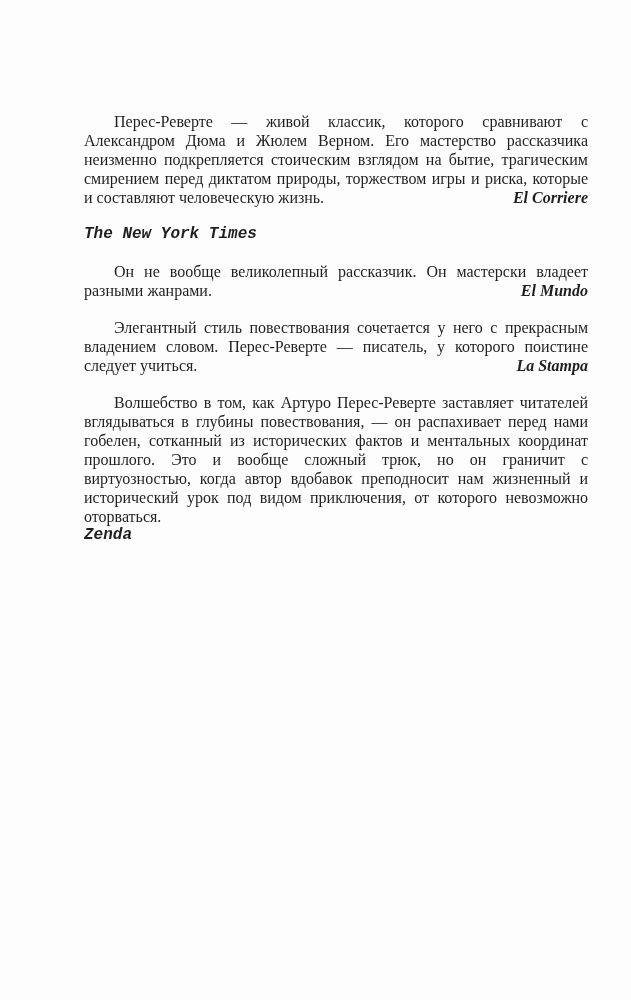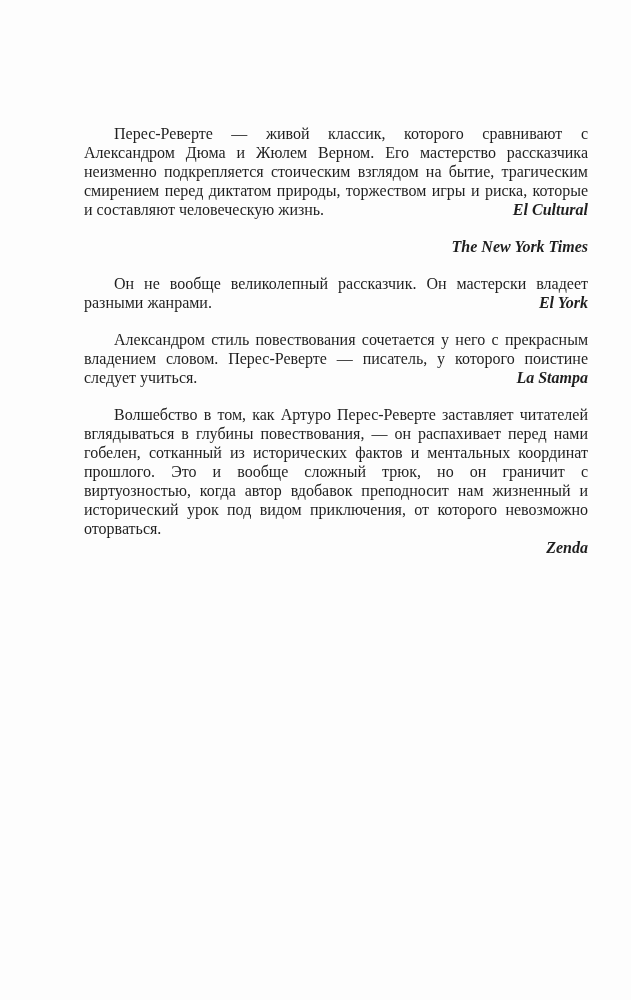--- a/index.html
+++ b/index.html
@@ -13,21 +13,21 @@
   .page {
     position: relative;
     width: 631px;
     height: 1000px;
     background: #fdfdfd;
     overflow: hidden;
   }
   .text-block {
     position: absolute;
     left: 84px;
-    top: 124px;
+    top: 112px;
     width: 504px;
     font-size: 16px;
     line-height: 19px;
     color: #1f1f1f;
   }
   .quote {
     margin: 0 0 18px 0;
   }
   .quote:last-child {
     margin-bottom: 8px;
@@ -50,47 +50,48 @@
     white-space: nowrap;
     text-indent: 0;
   }
   .attr.inline {
     float: right;
     margin-left: 12px;
   }
   .attr.block {
     display: block;
     float: none;
-    text-align: right;
+    text-align: left;
+    font-family: Liberation Mono, monospace;
   }
 </style>
 </head>
 <body>
 
 <div class="page" style="background: rgb(253, 253, 253);">
   <div class="text-block" style="color: rgb(31, 31, 31);">
 
     <div class="quote">
-      <p class="qtext"><span>Перес-Реверте — живой классик, которого сравнивают с Александром Дюма и Жюлем Верном. Его мастерство рассказчика неизменно подкрепляется стоическим взглядом на бытие, трагическим смирением перед диктатом природы, торжеством игры и риска, которые и составляют человеческую жизнь.</span> <span class="attr inline">El Cultural</span></p>
+      <p class="qtext"><span>Перес-Реверте — живой классик, которого сравнивают с Александром Дюма и Жюлем Верном. Его мастерство рассказчика неизменно подкрепляется стоическим взглядом на бытие, трагическим смирением перед диктатом природы, торжеством игры и риска, которые и составляют человеческую жизнь.</span> <span class="attr inline">El Corriere</span></p>
     </div>
 
 
 
     <div class="quote">
       <p class="qtext"><span class="attr block">The New York Times</span></p>
     </div>
 
 
     <div class="quote">
-      <p class="qtext"><span>Он не вообще великолепный рассказчик. Он мастерски владеет разными жанрами.</span> <span class="attr inline">El York</span></p>
+      <p class="qtext"><span>Он не вообще великолепный рассказчик. Он мастерски владеет разными жанрами.</span> <span class="attr inline">El Mundo</span></p>
     </div>
 
 
     <div class="quote">
-      <p class="qtext"><span>Александром стиль повествования сочетается у него с прекрасным владением словом. Перес-Реверте — писатель, у которого поистине следует учиться.</span> <span class="attr inline">La Stampa</span></p>
+      <p class="qtext"><span>Элегантный стиль повествования сочетается у него с прекрасным владением словом. Перес-Реверте — писатель, у которого поистине следует учиться.</span> <span class="attr inline">La Stampa</span></p>
     </div>
 
 
     <div class="quote">
       <p class="qtext"><span>Волшебство в том, как Артуро Перес-Реверте заставляет читателей вглядываться в глубины повествования, — он распахивает перед нами гобелен, сотканный из исторических фактов и ментальных координат прошлого. Это и вообще сложный трюк, но он граничит с виртуозностью, когда автор вдобавок преподносит нам жизненный и исторический урок под видом приключения, от которого невозможно оторваться.</span><span class="attr block">Zenda</span></p>
     </div>
 
   </div>
 </div>
 

